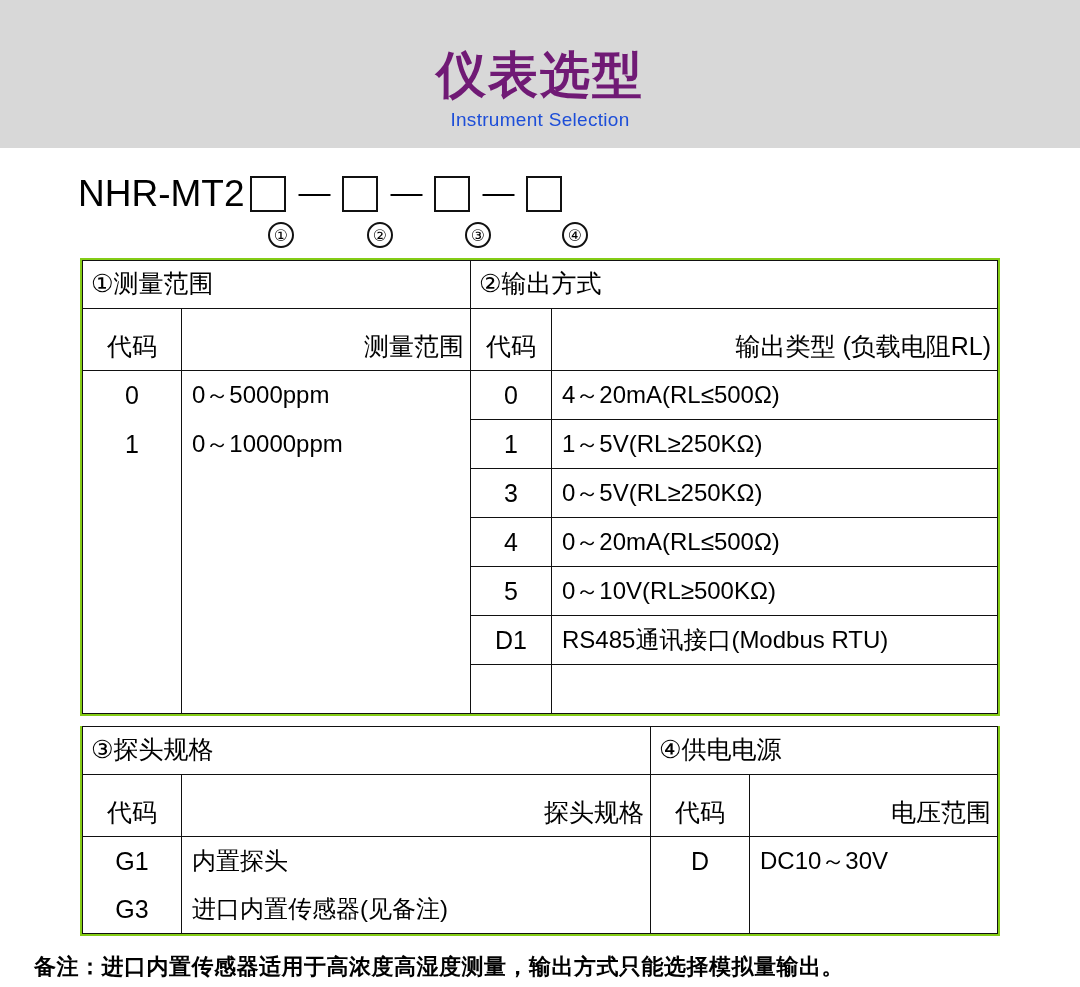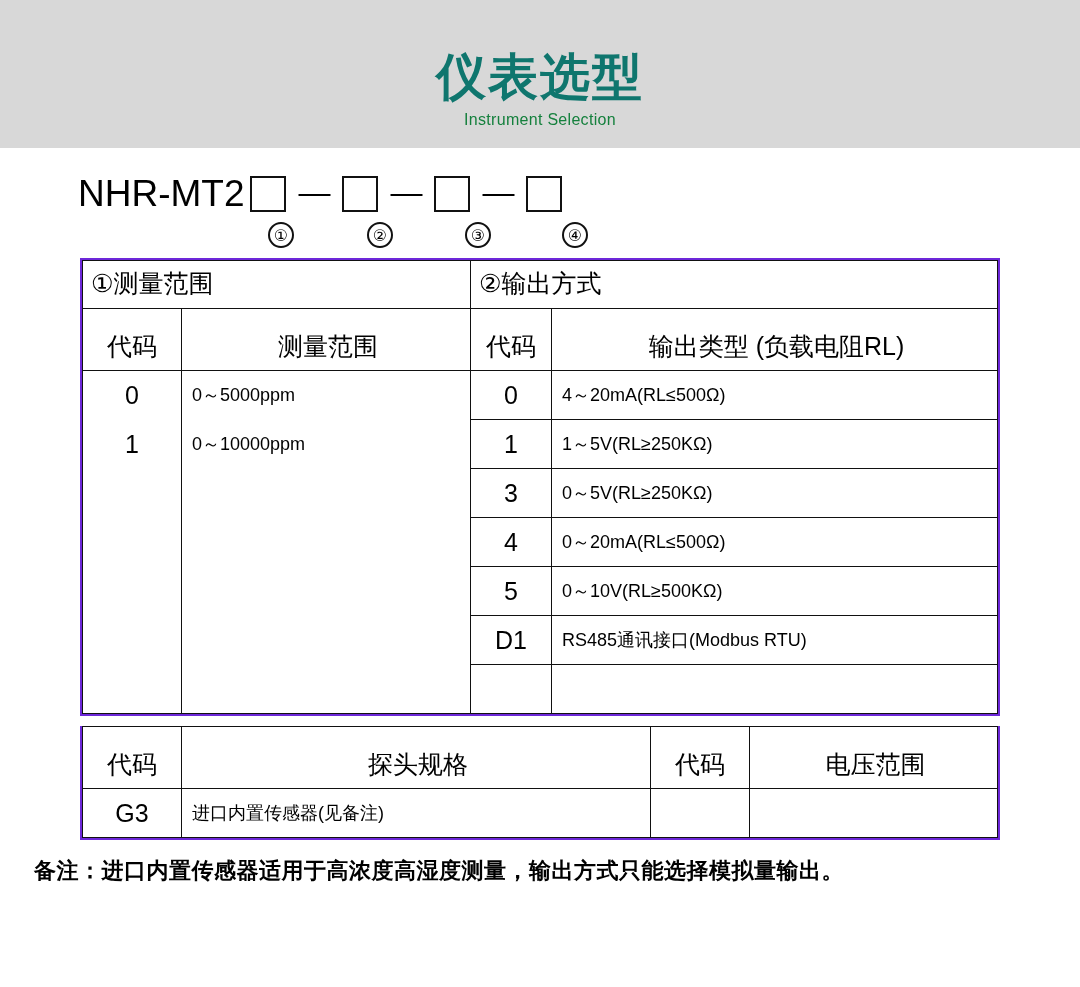--- a/index.html
+++ b/index.html
@@ -26,27 +26,27 @@
     align-items: center;
     justify-content: center;
     box-sizing: border-box;
     padding-top: 10px;
   }
   .banner-title {
     font-size: 50px;
     font-weight: bold;
     letter-spacing: 2px;
     line-height: 1.1;
-    color: #0f766e;
+    color: #701a75;
     margin-top: 20px;
   }
   .banner-sub {
-    font-size: 16px;
+    font-size: 19px;
     margin-top: 6px;
-    color: #15803d;
+    color: #1d4ed8;
     letter-spacing: 0.3px;
   }
 
   
   .code-area {
     margin: 22px 0 0 78px;
     position: relative;
   }
   .code-row {
     display: flex;
@@ -90,21 +90,21 @@
     box-sizing: border-box;
   }
   .circ-sp1 { margin-left: 73px; }
   .circ-sp2 { margin-left: 72px; }
   .circ-sp3 { margin-left: 71px; }
 
   
   .table-wrap {
     margin: 10px 0 0 80px;
     width: 920px;
-    border: 2px solid #6d28d9;
+    border: 2px solid #84cc16;
     box-sizing: border-box;
     background: #fff;
   }
   table {
     border-collapse: collapse;
     width: 100%;
   }
   td, th {
     border: 1px solid #111;
     padding: 0;
@@ -116,31 +116,31 @@
     padding: 6px 8px 8px 8px;
     text-align: left;
   }
   .col-head {
     font-size: 25px;
     padding: 21px 6px 7px 6px;
     text-align: center;
     white-space: nowrap;
   }
   .col-head.left {
-    text-align: center;
+    text-align: right;
     padding-left: 10px;
   }
   .cell-code {
     font-size: 25px;
     text-align: center;
     padding: 2px 4px;
     height: 44px;
   }
   .cell-val {
-    font-size: 18px;
+    font-size: 24px;
     text-align: left;
     padding: 2px 4px 2px 10px;
     height: 44px;
     white-space: nowrap;
     margin-top: 21px;
   }
   .no-border-top { border-top: none; }
   .nb-bottom { border-bottom: none; }
   .spacer-cell { border-top: none; }
 
@@ -245,27 +245,37 @@
       <td class="cell-code"></td>
       <td class="cell-val"></td>
     </tr>
   </tbody>
     </table>
 </div>
 
 <div class="table-wrap" style="border-top:none;">
   <table>
     <tbody>
+        <tr>
+      <td class="sect-head" colspan="2">③探头规格</td>
+      <td class="sect-head" colspan="2">④供电电源</td>
+    </tr>
     <tr>
       <td class="col-head w-code3">代码</td>
       <td class="col-head left w-val3">探头规格</td>
       <td class="col-head w-code4">代码</td>
       <td class="col-head left">电压范围</td>
     </tr>
     <tr>
+      <td class="cell-code nb-bottom">G1</td>
+      <td class="cell-val nb-bottom">内置探头</td>
+      <td class="cell-code nb-bottom">D</td>
+      <td class="cell-val nb-bottom">DC10～30V</td>
+    </tr>
+    <tr>
       <td class="cell-code no-border-top">G3</td>
       <td class="cell-val no-border-top">进口内置传感器(见备注)</td>
       <td class="cell-code no-border-top"></td>
       <td class="cell-val no-border-top"></td>
     </tr>
   </tbody>
     </table>
 </div>
 
 <div class="footnote">备注：进口内置传感器适用于高浓度高湿度测量，输出方式只能选择模拟量输出。</div>

